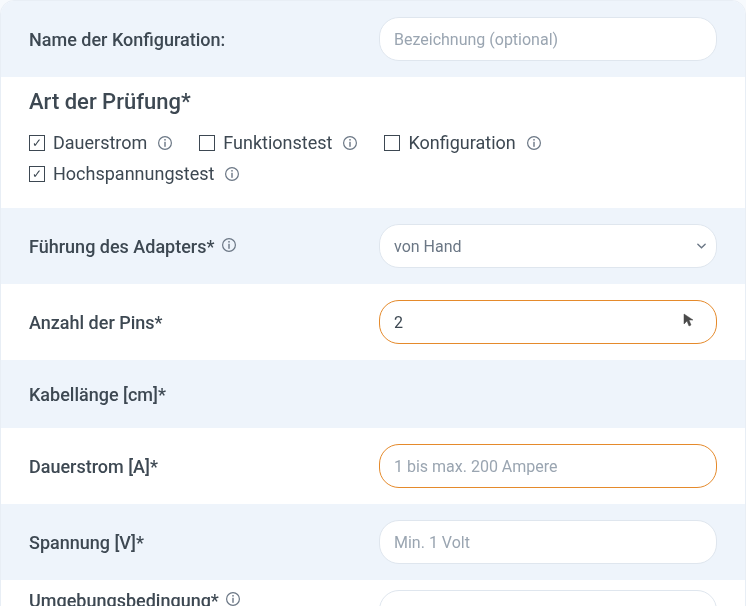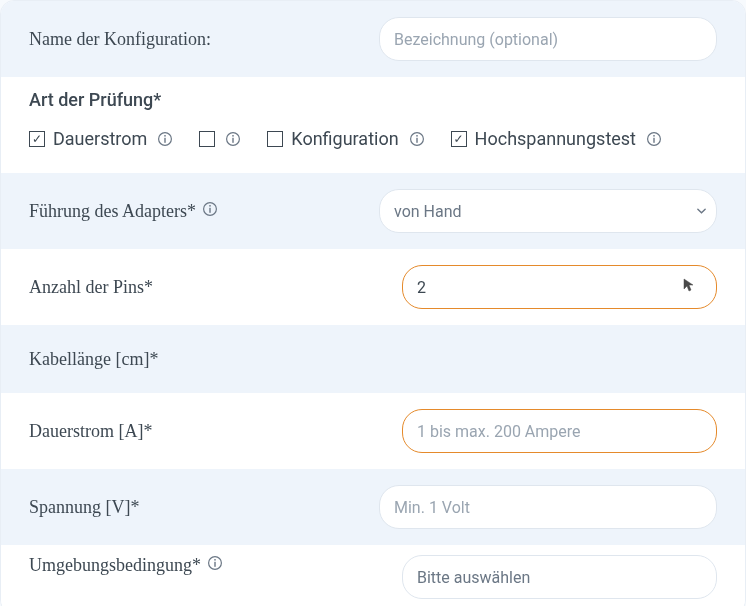--- a/index.html
+++ b/index.html
@@ -16,27 +16,26 @@
     overflow: hidden;
     border: 1px solid #e8eef5;
   }
   .row {
     display: flex;
     align-items: center;
     padding: 16px 28px;
     min-height: 68px;
   }
   .row.alt { background: #eef4fb; }
-  .row.plain { background: #ffffff; gap: 23px; }
+  .row.plain { background: #ffffff; }
   .label-col {
     flex: 0 0 350px;
     font-size: 18px;
     color: #3d4852;
     font-weight: 500;
-    font-family: Liberation Serif, serif;
   }
   .field-col {
     flex: 1;
     display: flex;
     align-items: center;
   }
   .text-input, .select-input {
     width: 100%;
     height: 44px;
     border: 1px solid #dfe6ee;
@@ -69,21 +68,21 @@
     transform: translateY(-50%);
     pointer-events: none;
     color: #6b7785;
   }
   
   .check-section {
     padding: 12px 28px 24px 28px;
     background: #ffffff;
   }
   .check-heading {
-    font-size: 18px;
+    font-size: 22px;
     color: #3d4852;
     font-weight: 500;
     margin-bottom: 18px;
   }
   .check-grid {
     display: flex;
     flex-wrap: wrap;
     gap: 10px 26px;
   }
   .check-item {
@@ -156,20 +155,21 @@
           <svg width="16" height="16" viewBox="0 0 16 16" fill="none">
               <circle cx="8" cy="8" r="6.4" stroke="currentColor" stroke-width="1.2"></circle>
               <rect x="7.3" y="6.8" width="1.4" height="5" fill="currentColor"></rect>
               <rect x="7.3" y="4" width="1.4" height="1.6" fill="currentColor"></rect>
             </svg>
         </span>
       </label>
 
       <label class="check-item">
         <span class="chk"></span>
+        <span>Funktionstest</span>
         <span class="info-icon">
           <svg width="16" height="16" viewBox="0 0 16 16" fill="none">
               <circle cx="8" cy="8" r="6.4" stroke="currentColor" stroke-width="1.2"></circle>
               <rect x="7.3" y="6.8" width="1.4" height="5" fill="currentColor"></rect>
               <rect x="7.3" y="4" width="1.4" height="1.6" fill="currentColor"></rect>
             </svg>
         </span>
       </label>
 
       <label class="check-item">

